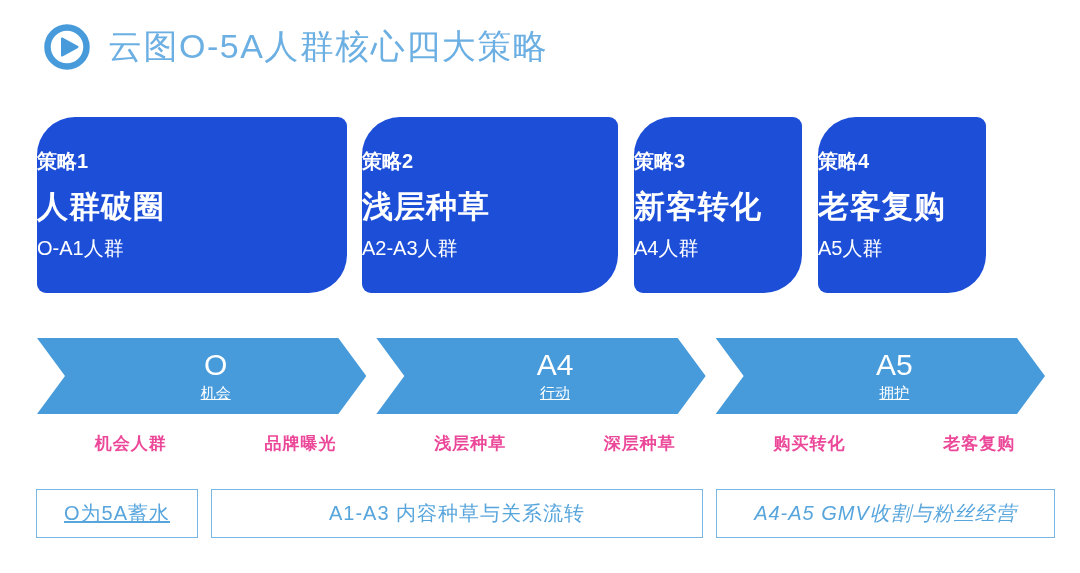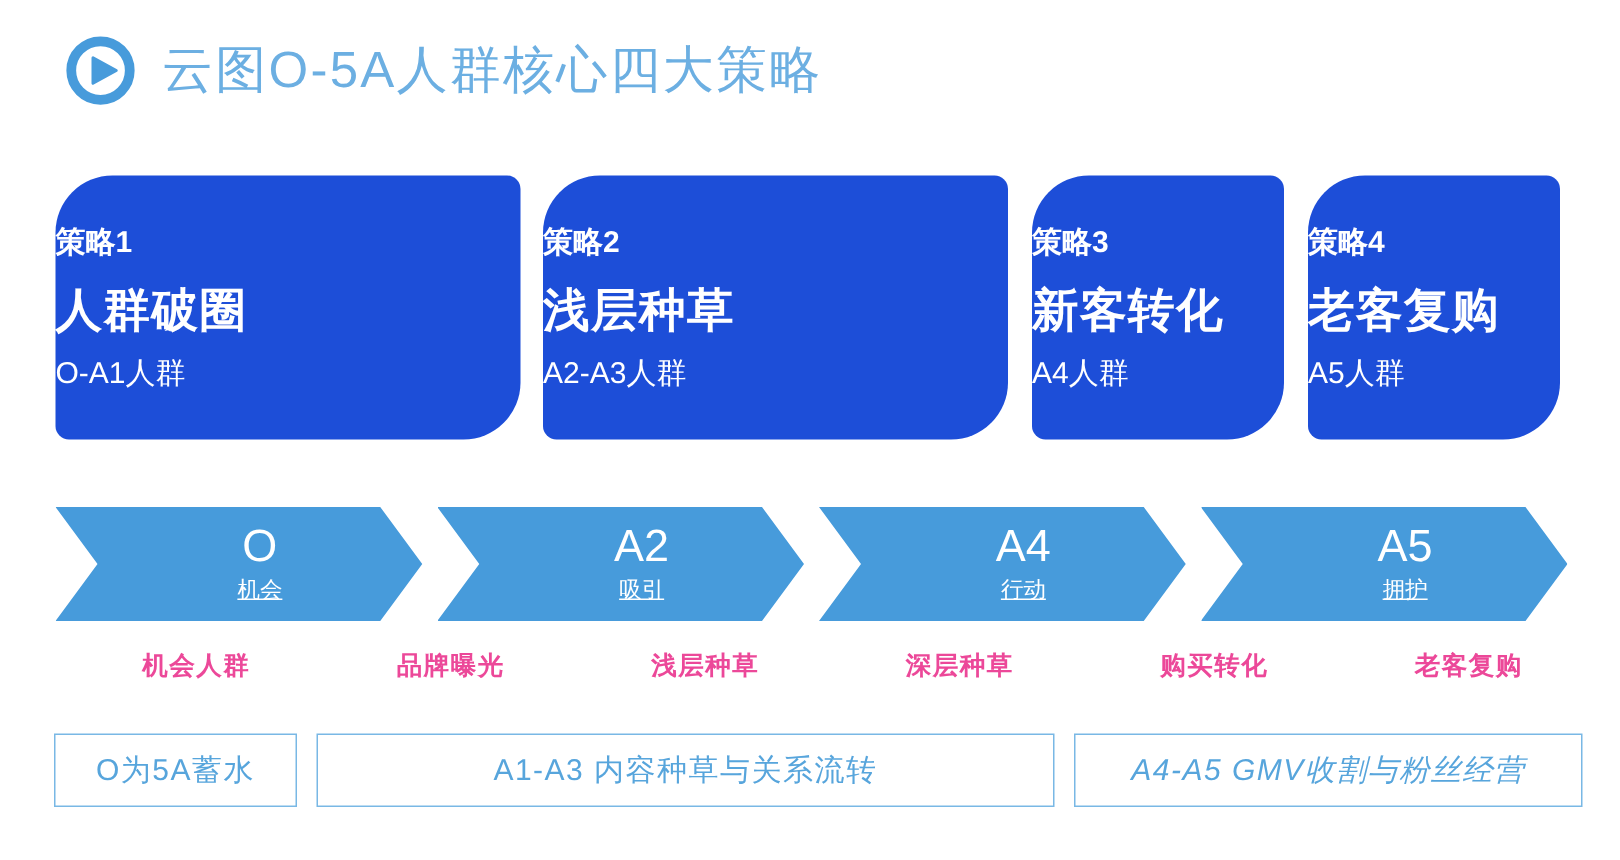--- a/index.html
+++ b/index.html
@@ -14,21 +14,21 @@
     font-size:34px;font-weight:400;letter-spacing:1.5px;color:#6CAFE2;white-space:nowrap;
   }
   
   .strategies{position:absolute;left:37px;top:117px;width:1010px;height:176px;display:flex;}
   .card{
     background:#1d4ed8;color:#fff;border-radius:38px 9px 38px 9px;
     display:flex;flex-direction:column;align-items:flex-start;justify-content:center;
     text-align:center;
   }
   .card.w-a{width:310px;margin-right:15px;}
-  .card.w-b{width:310px;margin-right:16px;}
+  .card.w-b{width:256px;margin-right:16px;}
   .card.w-c{width:168px;margin-right:16px;}
   .card.w-d{width:168px;}
   .card .tag{font-size:20px;font-weight:700;margin-bottom:11px;}
   .card .name{font-size:31px;font-weight:700;margin-bottom:7px;letter-spacing:1px;}
   .card .aud{font-size:20px;font-weight:400;}
   
   .funnel{position:absolute;left:37px;top:338px;width:1008px;height:76px;display:flex;gap:10px;}
   .chev{
     flex:1;background:#479BDB;color:#fff;
     clip-path:polygon(0% 0%,calc(100% - 28px) 0%,100% 50%,calc(100% - 28px) 100%,0% 100%,28px 50%);
@@ -43,21 +43,21 @@
     flex:1;text-align:center;padding-left:28px;
     color:#ec4899;font-size:17px;font-weight:700;letter-spacing:1px;
   }
   
   .notes{position:absolute;left:36px;top:489px;width:1019px;height:49px;display:flex;}
   .note{
     border:1.5px solid #79B8E5;background:#fff;color:#57A5DC;
     display:flex;align-items:center;justify-content:center;
     font-size:20px;font-weight:400;letter-spacing:1px;box-sizing:border-box;
   }
-  .note.n-a{width:162px;margin-right:13px;}
+  .note.n-a{width:162px;margin-right:13px;text-decoration:underline;}
   .note.n-b{width:492px;margin-right:13px;}
   .note.n-c{width:339px;font-style:italic;}
 </style>
 </head>
 <body>
 
 <div class="canvas">
 
   <div class="header">
     <svg class="play-icon" viewBox="0 0 46 46">
@@ -89,24 +89,20 @@
       <div class="aud">A5人群</div>
     </div>
   </div>
 
   <div class="funnel">
     <div class="chev">
       <div class="stage">O</div>
       <div class="trait">机会</div>
     </div>
     <div class="chev">
-      <div class="stage">A2</div>
-      <div class="trait">吸引</div>
-    </div>
-    <div class="chev">
       <div class="stage">A4</div>
       <div class="trait">行动</div>
     </div>
     <div class="chev">
       <div class="stage">A5</div>
       <div class="trait">拥护</div>
     </div>
   </div>
 
   <div class="funnel-labels">

